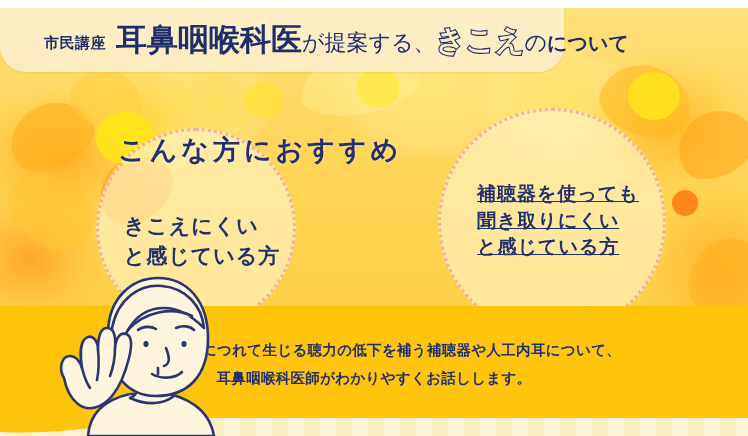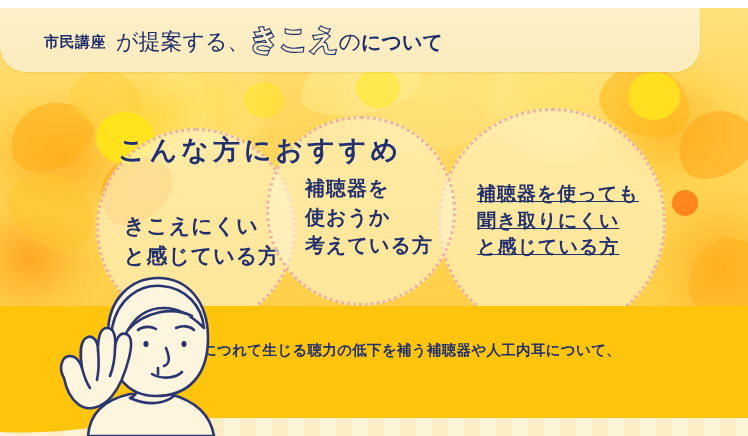--- a/index.html
+++ b/index.html
@@ -25,21 +25,21 @@
       radial-gradient(ellipse 105px 110px at 720px 260px, rgba(255,165,25,.70) 0%, rgba(255,200,60,.35) 58%, rgba(255,220,110,0) 80%),
       radial-gradient(ellipse 120px 90px at 430px 80px, rgba(255,235,130,.65) 0%, rgba(255,244,180,.25) 62%, rgba(255,248,205,0) 84%),
       linear-gradient(180deg, #ffe07a 0%, #ffd75f 25%, #ffd24f 55%, #ffc93c 100%);
   }
   
   .petal{position:absolute;border-radius:50% 50% 50% 50%/60% 60% 40% 40%;opacity:.8;}
   .daisy{position:absolute;border-radius:50%;}
 
   
   .title-band{
-    position:absolute;left:0;top:8px;width:700px;height:64px;
+    position:absolute;left:0;top:8px;width:564px;height:64px;
     background:linear-gradient(180deg,#fdf0c8 0%,#fbecbe 100%);
     border-bottom-left-radius:26px;
     border-bottom-right-radius:26px;
     box-shadow:0 1px 2px rgba(180,130,30,.18);
     display:flex;align-items:center;
     z-index:6;
   }
   .title-inner{display:flex;align-items:baseline;padding-left:44px;white-space:nowrap;}
   .kw-small{
     font-size:15px;font-weight:bold;color:#1e2d6b;letter-spacing:.5px;
@@ -136,49 +136,46 @@
 
   <div class="circle" id="circle-3">
     <div class="txt">補聴器を使っても
 聞き取りにくい
 と感じている方</div>
   </div>
   <div class="circle" id="circle-1">
     <div class="txt">きこえにくい
 と感じている方</div>
   </div>
-  <div class="circle" id="circle-2">
-    <div class="txt">補聴器を
-使おうか
-考えている方</div>
-  </div>
 
   <div class="subhead">こんな方におすすめ</div>
 
   <div class="title-band">
     <div class="title-inner">
       <span class="kw-small">市民講座</span>
+      <span class="kw-big">耳鼻咽喉科医</span>
       <span class="kw-mid">が提案する、</span>
       <span class="kw-outline">きこえ</span>
       <span class="kw-mid">の</span>
       <span class="kw-tail">について</span>
     </div>
   </div>
 
   <div class="stripes"></div>
   <div class="amber"></div>
   <svg class="amber-top-scallop" viewBox="0 0 748 26" preserveAspectRatio="none">
     <path d="M0,26 L0,14 Q60,2 120,10 Q190,20 260,8 Q330,-4 400,8 Q470,20 540,10 Q620,0 680,8 Q720,13 748,10 L748,26 Z" fill="#ffc40c"></path>
   </svg>
   <svg class="amber-bottom-wave" viewBox="0 0 748 44" preserveAspectRatio="none">
     <path d="M0,0 L748,0 L748,4 Q600,26 420,22 Q240,18 90,36 Q40,42 0,40 Z" fill="#ffc40c"></path>
   </svg>
 
   <div class="body-text">
     <div>年を重ねるにつれて生じる聴力の低下を補う補聴器や人工内耳について、</div>
+    <div>耳鼻咽喉科医師がわかりやすくお話しします。</div>
   </div>
 
   <svg class="person" viewBox="0 0 190 164">
     <g fill="#fdf5dd" stroke="#2b3570" stroke-width="2.6" stroke-linecap="round" stroke-linejoin="round">
 
       <path d="M36,164 C38,136 60,126 78,122 L118,122 C140,128 158,140 162,164 Z"></path>
       <path d="M86,108 C86,120 84,124 78,126 C96,134 112,132 122,124 C114,120 112,114 112,104"></path>
 
       <path d="M56,62 C56,26 80,6 106,6 C136,6 156,30 156,66 C156,104 136,124 104,124 C74,124 56,100 56,62 Z"></path>
 

